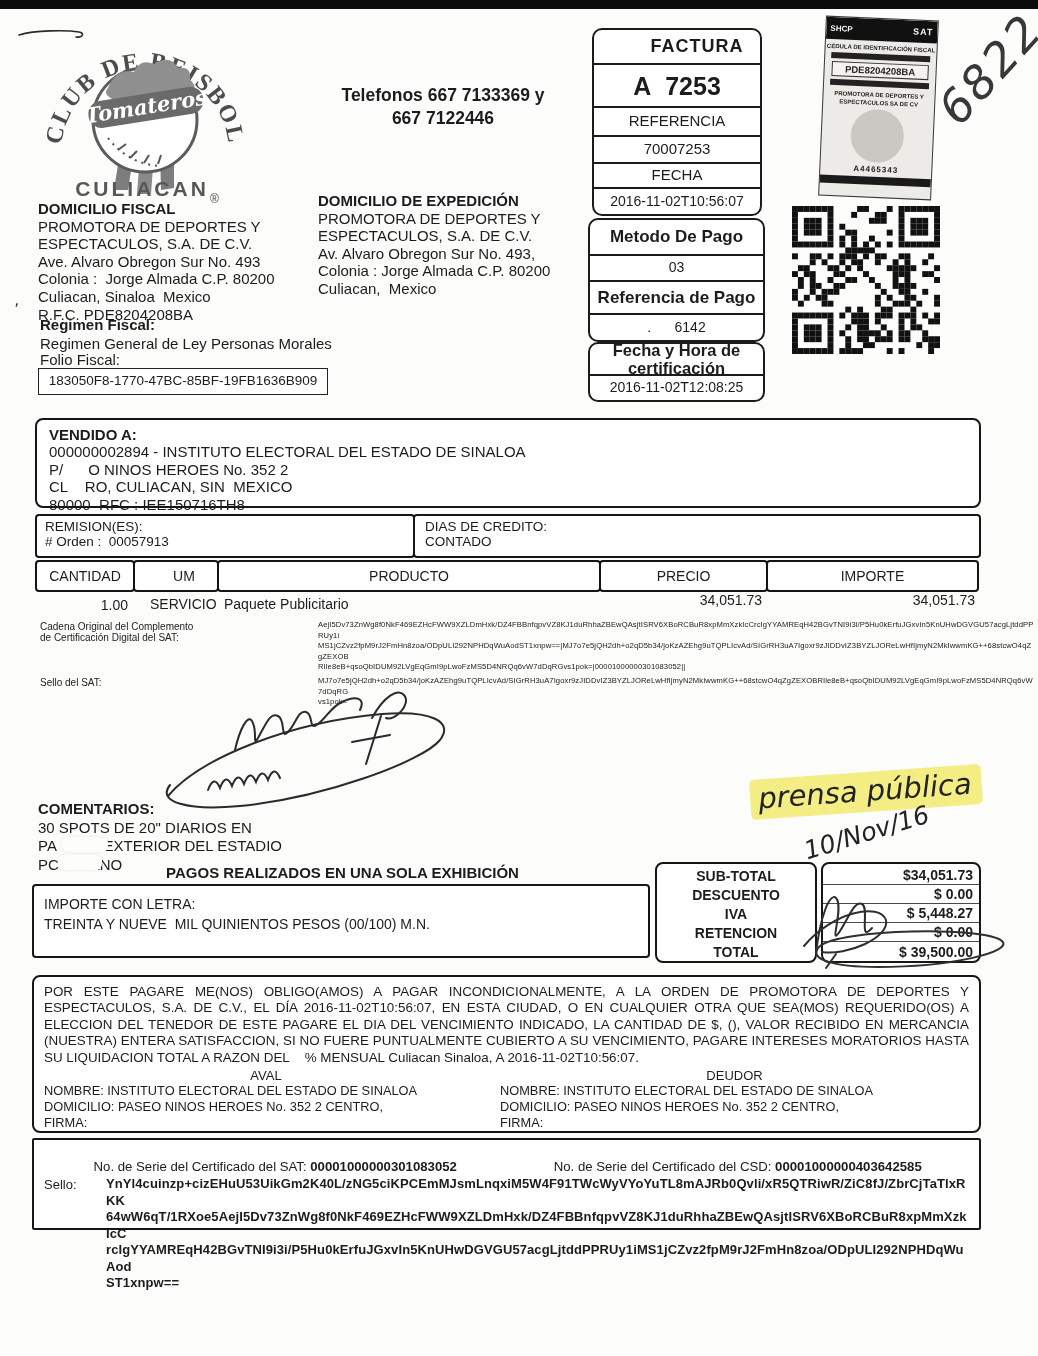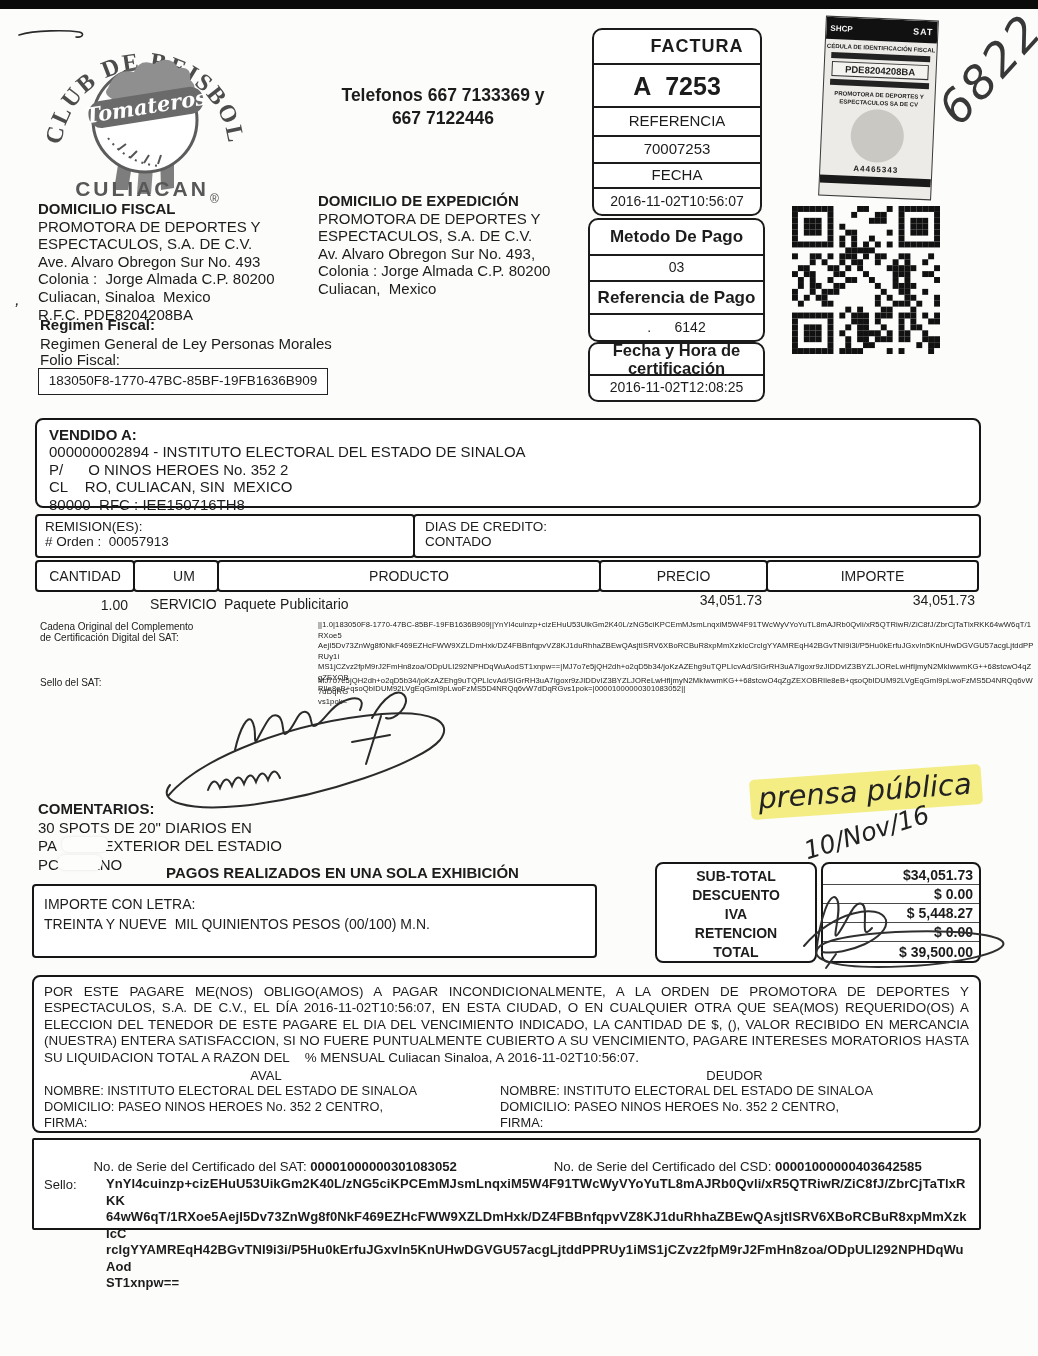--- a/index.html
+++ b/index.html
@@ -463,21 +463,20 @@
     <span class="abs" style="left:224px;top:596px;font-size:14px;">Paquete Publicitario</span>
     <span class="abs" style="left:600px;top:592px;width:162px;font-size:14px;text-align:right;">34,051.73</span>
     <span class="abs" style="left:810px;top:592px;width:165px;font-size:14px;text-align:right;">34,051.73</span>
   </div>
 
   <div class="abs tiny-label" style="left:40px;top:622px;">
     <div>Cadena Original del Complemento</div>
     <div>de Certificación Digital del SAT:</div>
   </div>
   <div class="abs tiny-data" style="left:318px;top:620px;width:716px;">
-    <div>||1.0|183050F8-1770-47BC-85BF-19FB1636B909||YnYl4cuinzp+cizEHuU53UikGm2K40L/zNG5ciKPCEmMJsmLnqxiM5W4F91TWcWyVYoYuTL8mAJRb0Qvli/xR5QTRiwR/ZiC8fJ/ZbrCjTaTlxRKK64wW6qT/1RXoe5</div>
     <div>AejI5Dv73ZnWg8f0NkF469EZHcFWW9XZLDmHxk/DZ4FBBnfqpvVZ8KJ1duRhhaZBEwQAsjtISRV6XBoRCBuR8xpMmXzkIcCrcIgYYAMREqH42BGvTNI9i3l/P5Hu0kErfuJGxvIn5KnUHwDGVGU57acgLjtddPPRUy1i</div>
     <div>MS1jCZvz2fpM9rJ2FmHn8zoa/ODpULI292NPHDqWuAodST1xnpw==|MJ7o7e5jQH2dh+o2qD5b34/joKzAZEhg9uTQPLIcvAd/SIGrRH3uA7Igoxr9zJIDDvIZ3BYZLJOReLwHfIjmyN2MkIwwmKG++68stcwO4qZgZEXOB</div>
     <div>RIle8eB+qsoQbIDUM92LVgEqGmI9pLwoFzMS5D4NRQq6vW7dDqRGvs1pok=|00001000000301083052||</div>
   </div>
   <div class="abs tiny-label" style="left:40px;top:678px;">Sello del SAT:</div>
   <div class="abs tiny-data" style="left:318px;top:676px;width:716px;">
     <div>MJ7o7e5jQH2dh+o2qD5b34/joKzAZEhg9uTQPLIcvAd/SIGrRH3uA7Igoxr9zJIDDvIZ3BYZLJOReLwHfIjmyN2MkIwwmKG++68stcwO4qZgZEXOBRIle8eB+qsoQbIDUM92LVgEqGmI9pLwoFzMS5D4NRQq6vW7dDqRG</div>
     <div>vs1pok=</div>
   </div>
 
@@ -500,21 +499,21 @@
   </div>
   <div class="whiteout" style="left:62px;top:837px;width:46px;height:15px;"></div>
   <div class="whiteout" style="left:58px;top:855px;width:44px;height:15px;"></div>
 
   <div class="abs" style="left:750px;top:772px;width:232px;height:40px;background:#f2e85c;opacity:0.75;transform:rotate(-4deg);border-radius:5px;"></div>
   <div class="abs hand" style="left:758px;top:774px;font-size:29px;transform:rotate(-4deg);color:#222;">prensa pública</div>
   <div class="abs hand" style="left:802px;top:818px;font-size:25px;transform:rotate(-17deg);color:#222;">10/Nov/16</div>
 
   <div class="abs b ctr" style="left:35px;top:864px;width:615px;font-size:15px;">PAGOS REALIZADOS EN UNA SOLA EXHIBICIÓN</div>
 
-  <div class="box r4" style="left:32px;top:884px;width:565px;height:74px;padding:8px 10px;">
+  <div class="box r4" style="left:32px;top:884px;width:618px;height:74px;padding:8px 10px;">
     <div style="font-size:14px;line-height:20px;">IMPORTE CON LETRA:</div>
     <div style="font-size:14px;line-height:20px;">TREINTA Y NUEVE&nbsp; MIL QUINIENTOS PESOS (00/100) M.N.</div>
   </div>
 
   <div class="box r8" style="left:655px;top:862px;width:162px;height:101px;padding:2px 0;">
     <div class="totrow-l">SUB-TOTAL</div>
     <div class="totrow-l">DESCUENTO</div>
     <div class="totrow-l">IVA</div>
     <div class="totrow-l">RETENCION</div>
     <div class="totrow-l">TOTAL</div>

